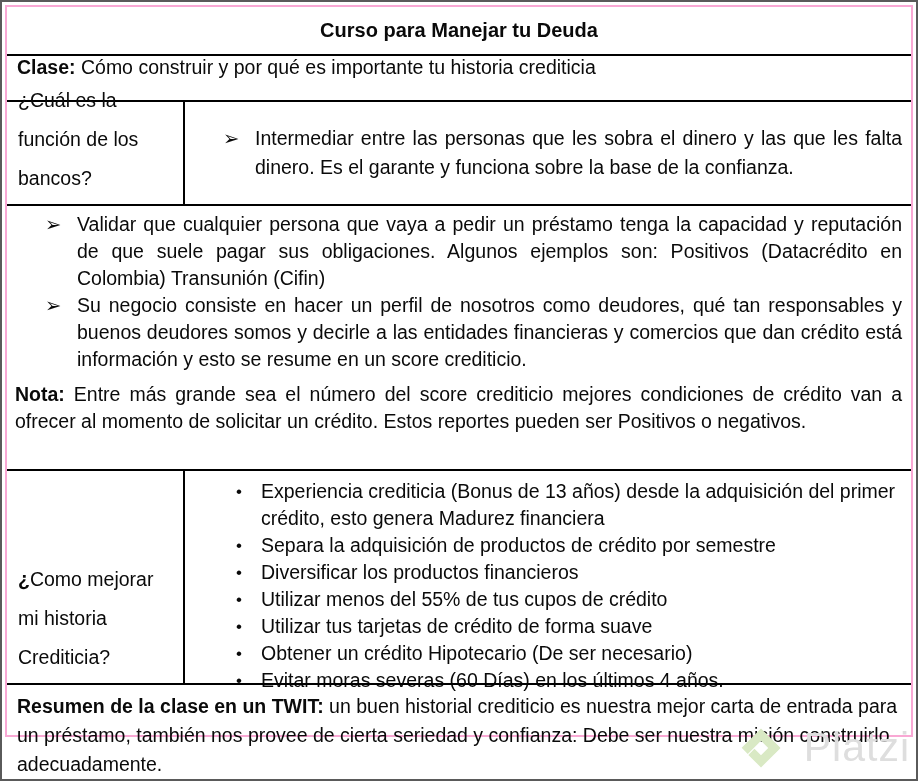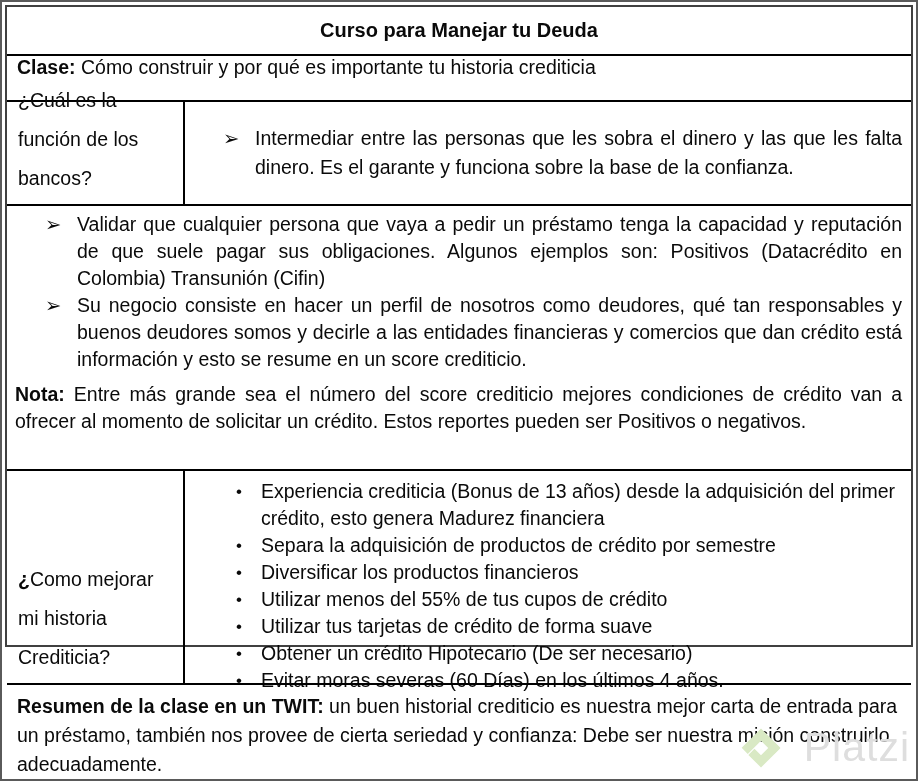--- a/index.html
+++ b/index.html
@@ -9,23 +9,23 @@
     box-sizing:border-box;
     border:2px solid #5a5a5a;
     background:#fff;
     font-family:"Liberation Sans", sans-serif;
     color:#0a0a0a;
     font-size:19.5px;
     overflow:hidden;
   }
   .tbl{
     position:absolute;left:3px;top:3px;
-    width:908px;height:642px;
+    width:908px;height:732px;
     box-sizing:border-box;
-    border:2px solid #404040;
+    border:2px solid #f9a8d4;
     display:flex;flex-direction:column;
   }
   .row{box-sizing:border-box;flex:0 0 auto;}
   .row + .row{border-top:2px solid #000;}
   .title-row{
     height:47px;display:flex;align-items:center;justify-content:center;
   }
   .title{font-weight:bold;font-size:20px;}
   .clase-row{
     height:46px;display:flex;align-items:flex-start;

